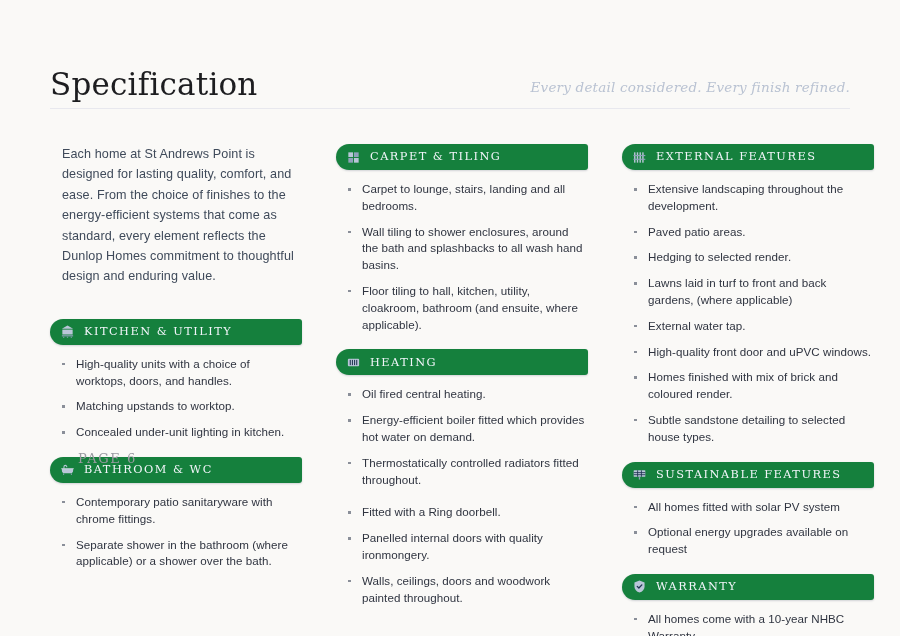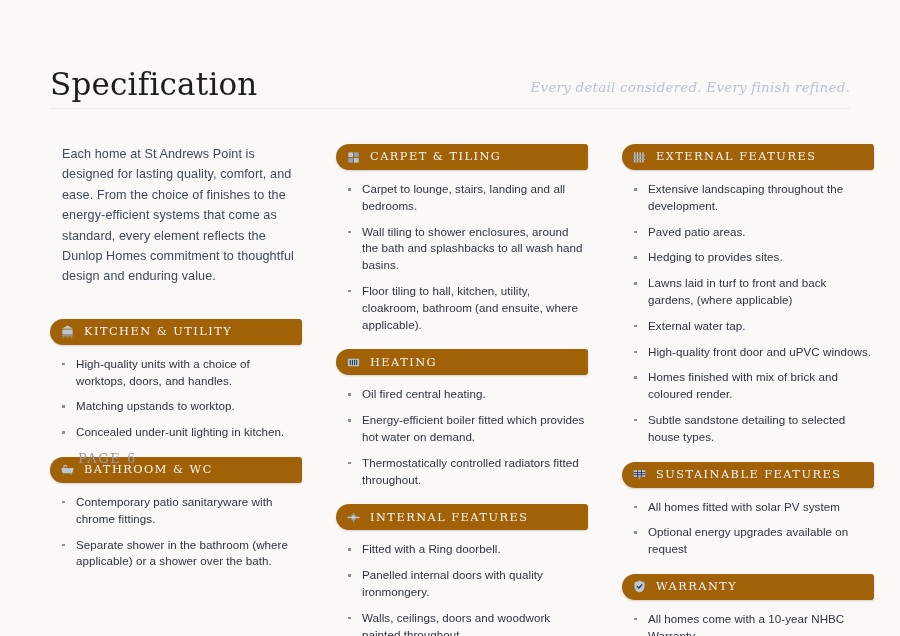--- a/index.html
+++ b/index.html
@@ -79,21 +79,21 @@
     width: 240px;
   }
 
   
   .section { margin-bottom: 16px; }
 
   .band {
     display: flex;
     align-items: center;
     height: 26px;
-    background: #a16207;
+    background: #15803d;
     border-radius: 13px 3px 3px 13px;
     padding-left: 10px;
     box-shadow: 0 1px 2px rgba(25,40,65,0.18);
   }
   .band-icon {
     width: 15px;
     height: 15px;
     flex: 0 0 15px;
     margin-right: 9px;
     display: flex;
@@ -237,32 +237,20 @@
           <span class="band-title">HEATING</span>
         </div>
         <ul class="items">
           <li>Oil fired central heating.</li>
           <li>Energy-efficient boiler fitted which provides hot water on demand.</li>
           <li>Thermostatically controlled radiators fitted throughout.</li>
         </ul>
       </div>
 
       <div class="section">
-        <div class="band">
-          <span class="band-icon">
-            <svg width="15" height="15" viewBox="0 0 16 16">
-                <circle cx="8" cy="8" r="2.6" fill="#b9c6d8"></circle>
-                <rect x="10" y="7.2" width="4.5" height="1.6" rx="0.8" fill="#b9c6d8"></rect>
-                <rect x="1.5" y="7.2" width="4.5" height="1.6" rx="0.8" fill="#b9c6d8"></rect>
-                <rect x="7.2" y="3" width="1.6" height="3" rx="0.8" fill="#8fa2bb"></rect>
-                <rect x="7.2" y="10" width="1.6" height="3" rx="0.8" fill="#8fa2bb"></rect>
-              </svg>
-          </span>
-          <span class="band-title">INTERNAL FEATURES</span>
-        </div>
         <ul class="items">
           <li>Fitted with a Ring doorbell.</li>
           <li>Panelled internal doors with quality ironmongery.</li>
           <li>Walls, ceilings, doors and woodwork painted throughout.</li>
 
         </ul>
       </div>
     </div>
 
     <div class="col col-right">
@@ -276,21 +264,21 @@
                 <rect x="10.9" y="2.5" width="1.5" height="11" fill="#b9c6d8"></rect>
                 <rect x="1.6" y="5.3" width="12.6" height="1.2" fill="#8fa2bb"></rect>
                 <rect x="1.6" y="9.3" width="12.6" height="1.2" fill="#8fa2bb"></rect>
               </svg>
           </span>
           <span class="band-title">EXTERNAL FEATURES</span>
         </div>
         <ul class="items">
           <li>Extensive landscaping throughout the development.</li>
           <li>Paved patio areas.</li>
-          <li>Hedging to provides sites.</li>
+          <li>Hedging to selected render.</li>
           <li>Lawns laid in turf to front and back gardens, (where applicable)</li>
           <li>External water tap.</li>
           <li>High-quality front door and uPVC windows.</li>
           <li>Homes finished with mix of brick and coloured render.</li>
           <li>Subtle sandstone detailing to selected house types.</li>
         </ul>
       </div>
 
       <div class="section">
         <div class="band">

